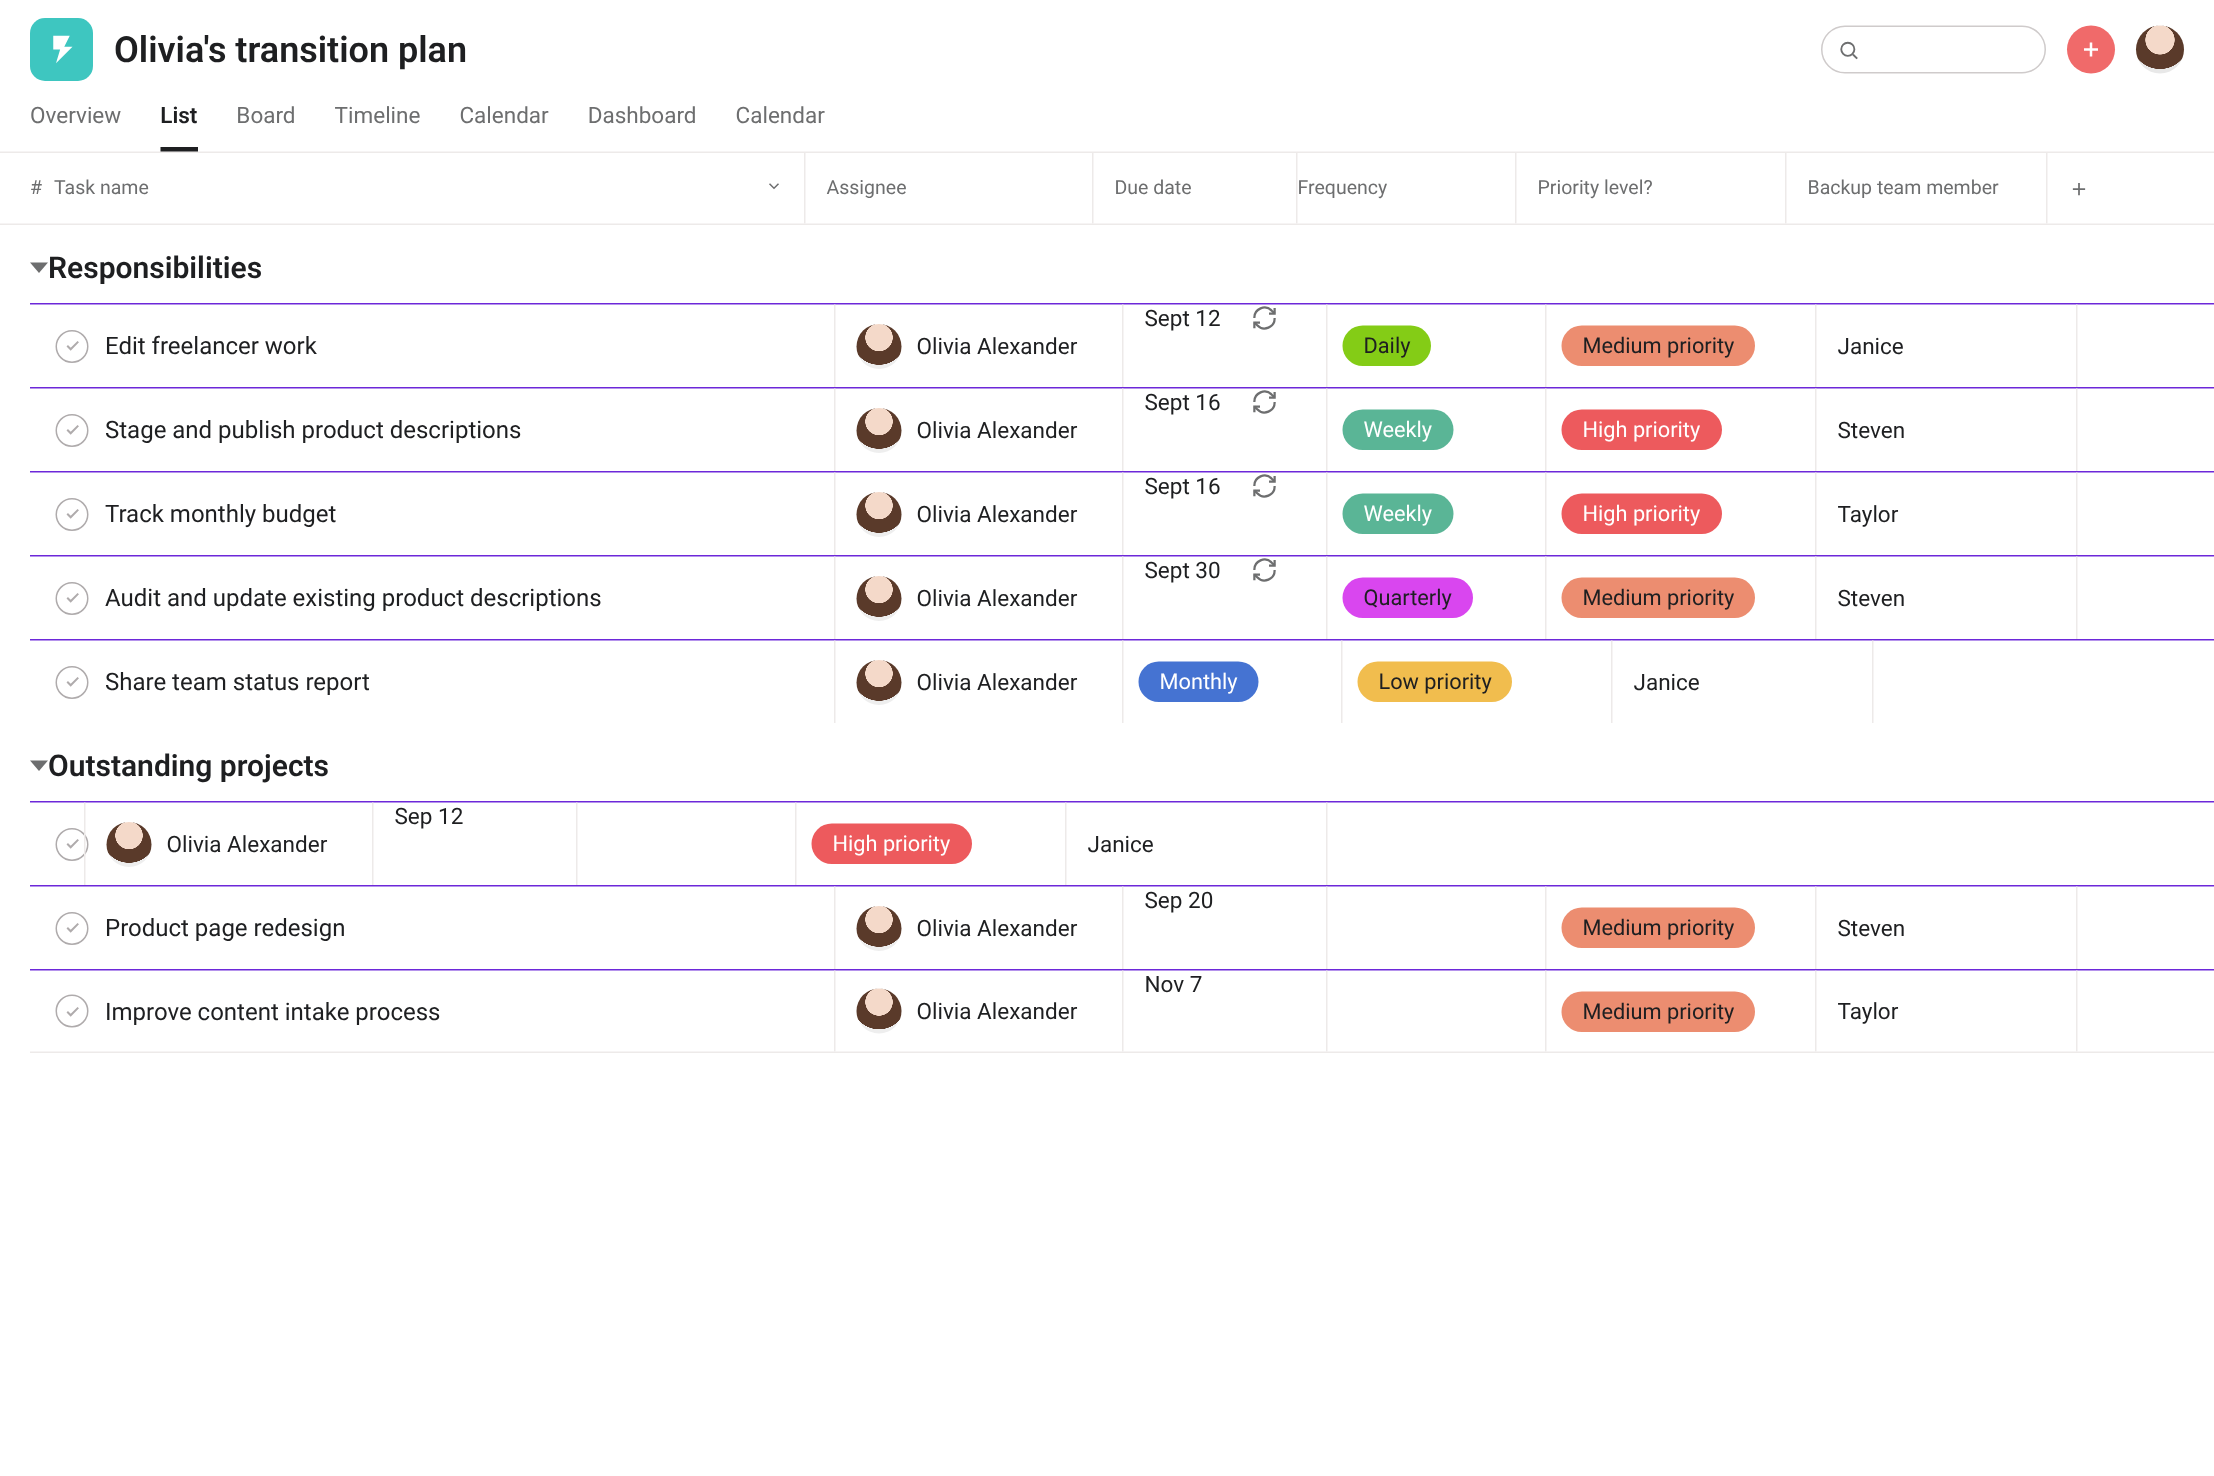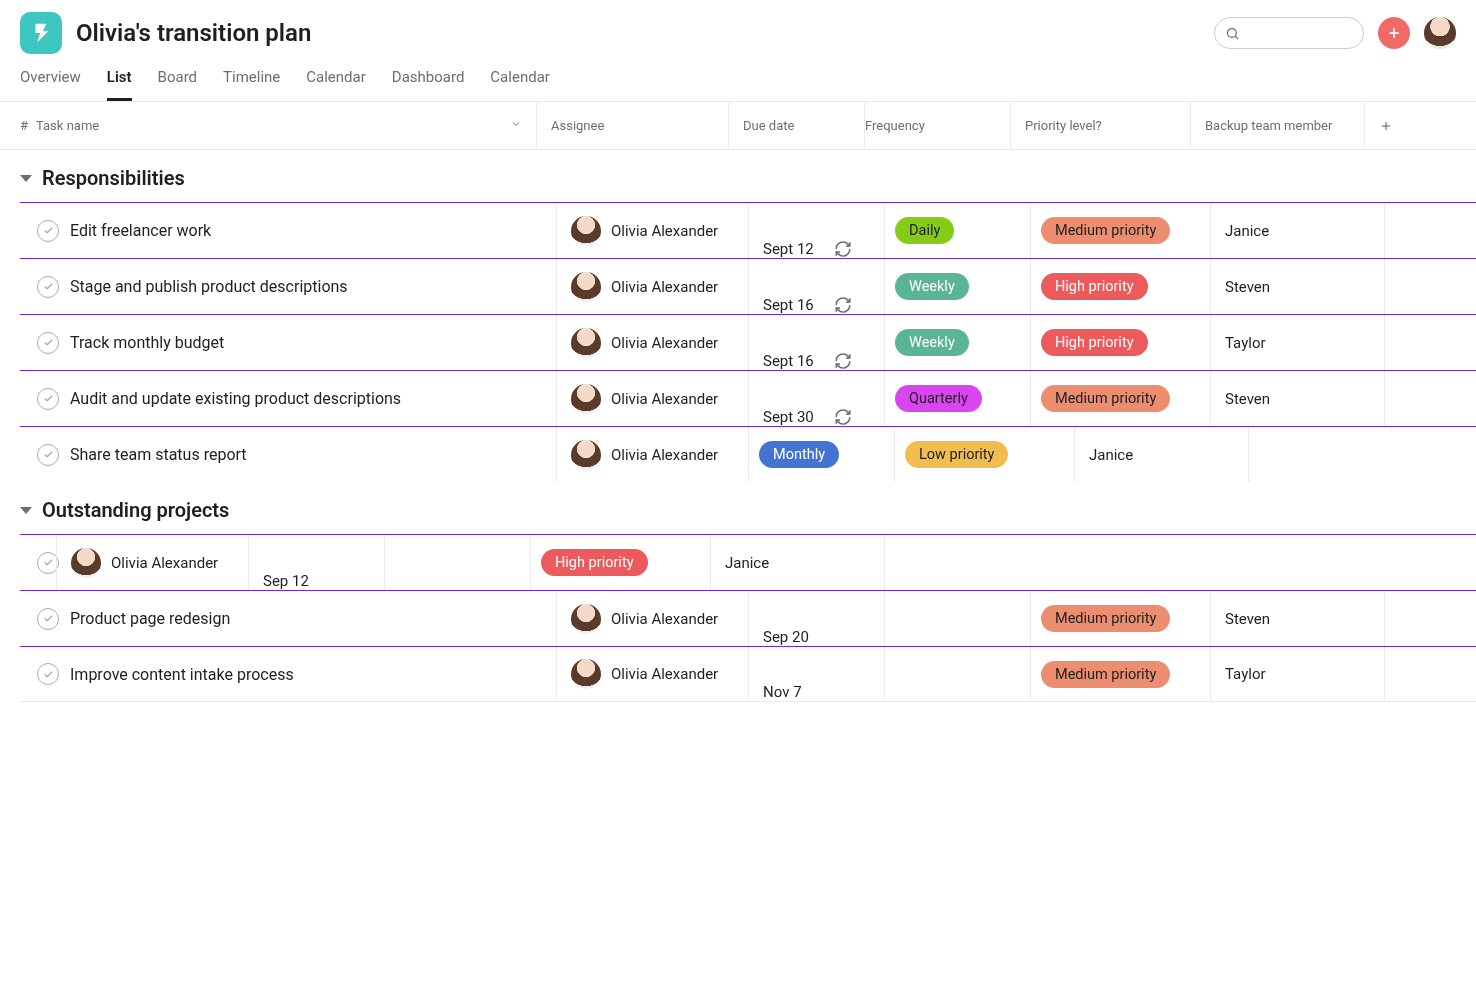--- a/index.html
+++ b/index.html
@@ -83,21 +83,20 @@
 .col-task { flex: 0 0 516px; padding-left: 16px; display:flex; align-items:flex-start; justify-content:space-between; padding-right:14px;}
 .col-assignee { flex: 0 0 192px; border-left:1px solid #edeae9; padding-left:14px; height:100%; display:flex; align-items:center;}
 .col-due { flex: 0 0 136px; border-left:1px solid #edeae9; padding-left:14px; height:100%; display:flex; align-items:center;}
 .col-freq { flex: 0 0 146px; border-left:1px solid #edeae9; height:100%; display:flex; align-items:center;}
 .col-priority { flex: 0 0 180px; border-left:1px solid #edeae9; padding-left:14px; height:100%; display:flex; align-items:center;}
 .col-backup { flex: 0 0 174px; border-left:1px solid #edeae9; padding-left:14px; height:100%; display:flex; align-items:center;}
 .col-add { flex: 1; border-left:1px solid #edeae9; padding-left:14px; height:100%; display:flex; align-items:center;}
 .section-header {
   display:flex;
   align-items:center;
-  gap:10px;
   padding: 16px 20px 12px 20px;
   font-size: 20px;
   font-weight:600;
 }
 .caret {
   width:0; height:0;
   border-left:6px solid transparent;
   border-right:6px solid transparent;
   border-top:7px solid #6d6e6f;
   cursor:pointer;
@@ -114,21 +113,21 @@
 .check-circle {
   width:22px; height:22px;
   border:1.5px solid #afabac;
   border-radius:50%;
   display:flex; align-items:center; justify-content:center;
   cursor:pointer;
   flex-shrink:0;
 }
 .cell-name { flex: 0 0 500px; font-size:16px; padding-left:14px;}
 .cell-assignee { flex:0 0 192px; border-left:1px solid #edeae9; height:100%; display:flex; align-items:center; gap:10px; padding-left:14px; font-size:15px;}
-.cell-due { flex:0 0 136px; border-left:1px solid #edeae9; height:100%; display:flex; align-items:flex-end; gap:20px; padding-left:14px; font-size:15px;}
+.cell-due { flex:0 0 136px; border-left:1px solid #edeae9; height:100%; display:flex; align-items:flex-start; gap:20px; padding-left:14px; font-size:15px;}
 .cell-freq { flex:0 0 146px; border-left:1px solid #edeae9; height:100%; display:flex; align-items:center; padding-left:10px;}
 .cell-priority { flex:0 0 180px; border-left:1px solid #edeae9; height:100%; display:flex; align-items:center; padding-left:10px;}
 .cell-backup { flex:0 0 174px; border-left:1px solid #edeae9; height:100%; display:flex; align-items:center; padding-left:14px; font-size:15px;}
 .cell-end { flex:1; border-left:1px solid #edeae9; height:100%;}
 .small-avatar {
   width:30px; height:30px; border-radius:50%;
   background: radial-gradient(circle at 50% 30%, #f4d9c9 35%, #5a3a2a 36% 70%, #eee 71%);
   flex-shrink:0;
 }
 .pill {

